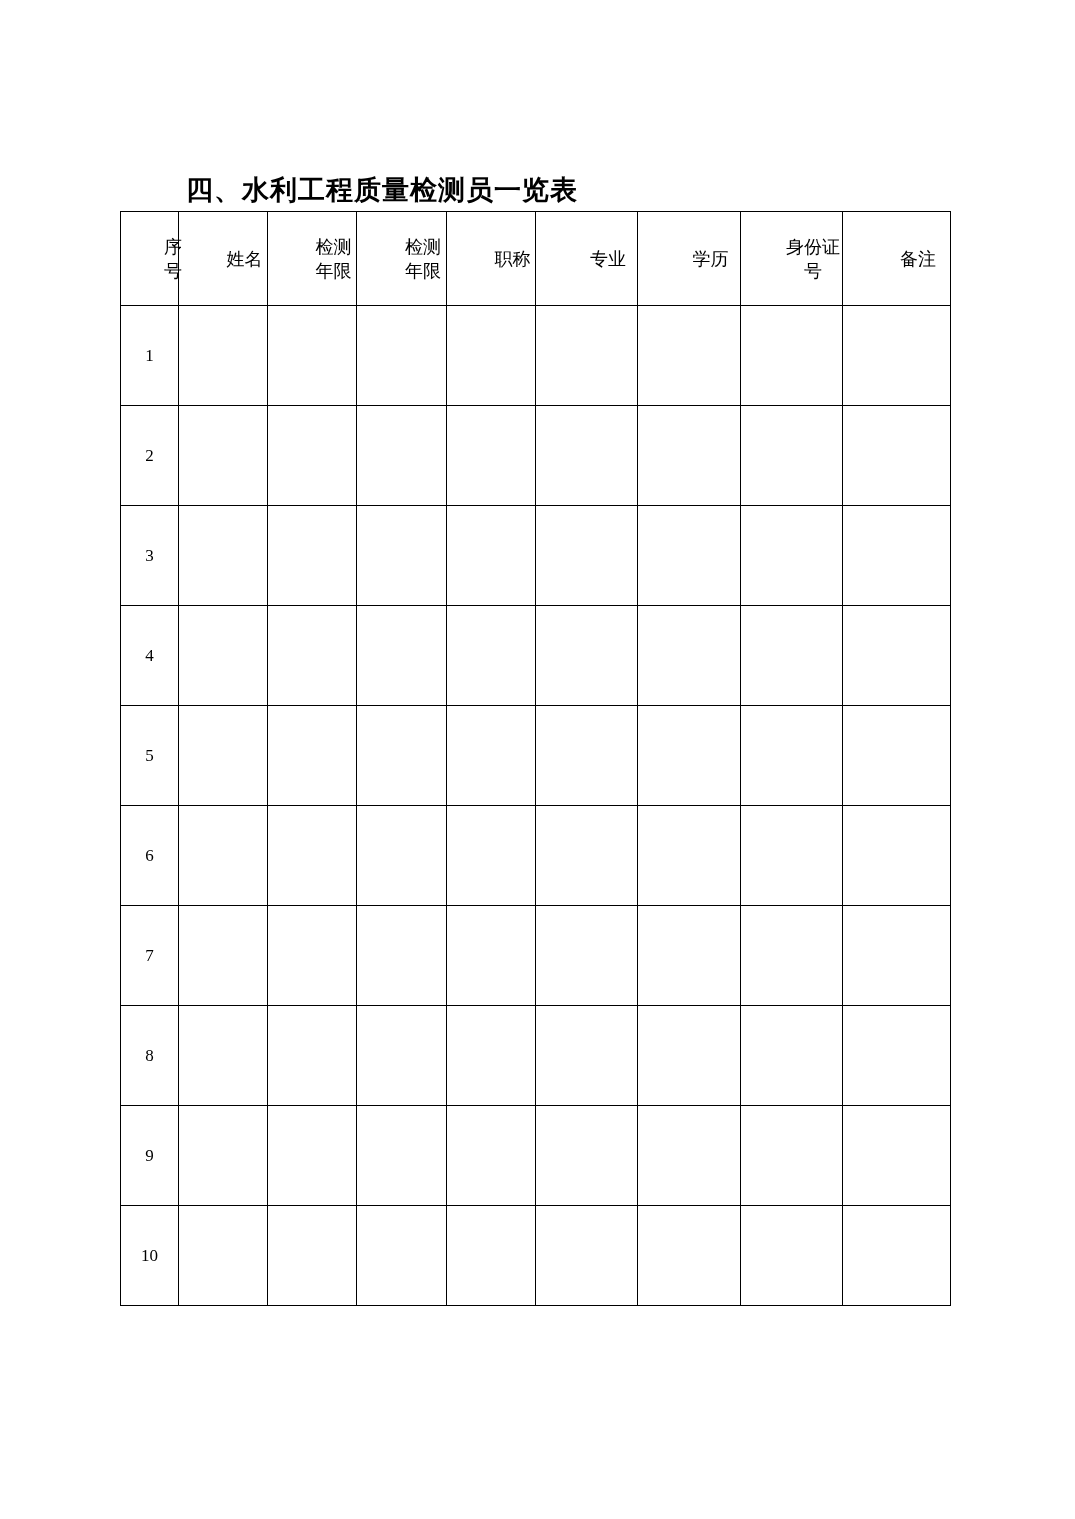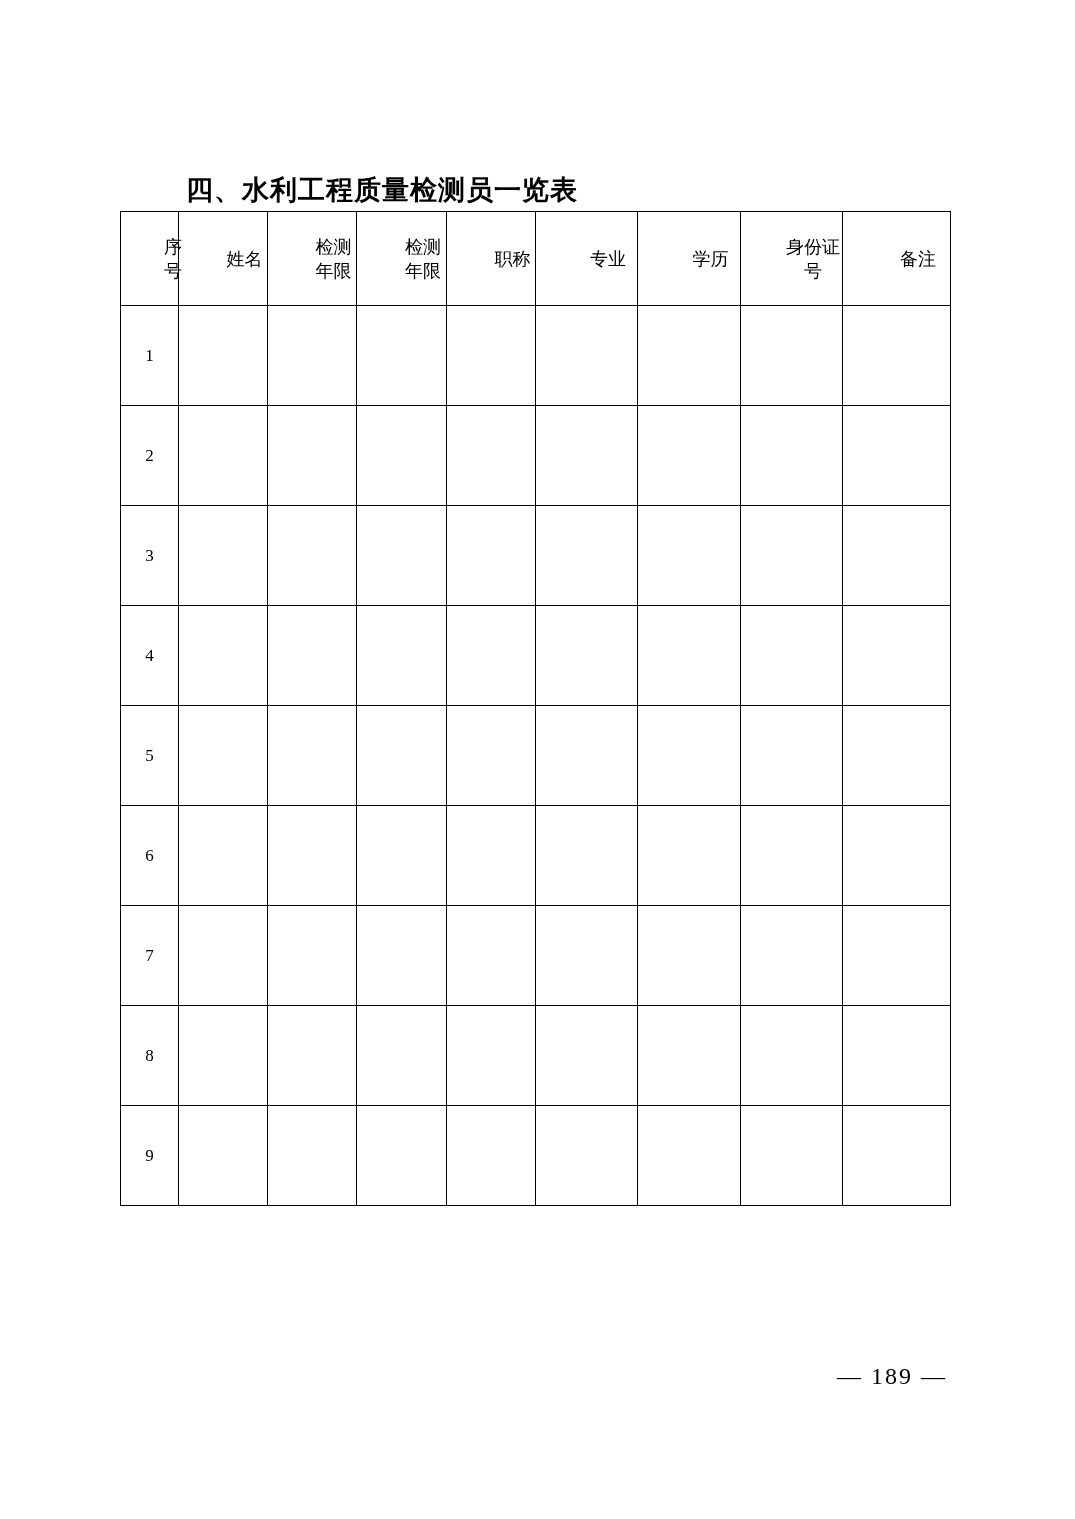--- a/index.html
+++ b/index.html
@@ -210,19 +210,29 @@
           <td class="idx">9</td>
           <td></td>
           <td></td>
           <td></td>
           <td></td>
           <td></td>
           <td></td>
           <td></td>
           <td></td>
         </tr>
+        <tr>
+          <td class="idx">10</td>
+          <td></td>
+          <td></td>
+          <td></td>
+          <td></td>
+          <td></td>
+          <td></td>
+          <td></td>
+          <td></td>
+        </tr>
       </tbody>
     </table>
   </div>
 
-  <div class="page-number">— 189 —</div>
 
 </div>
 
 </body></html>

